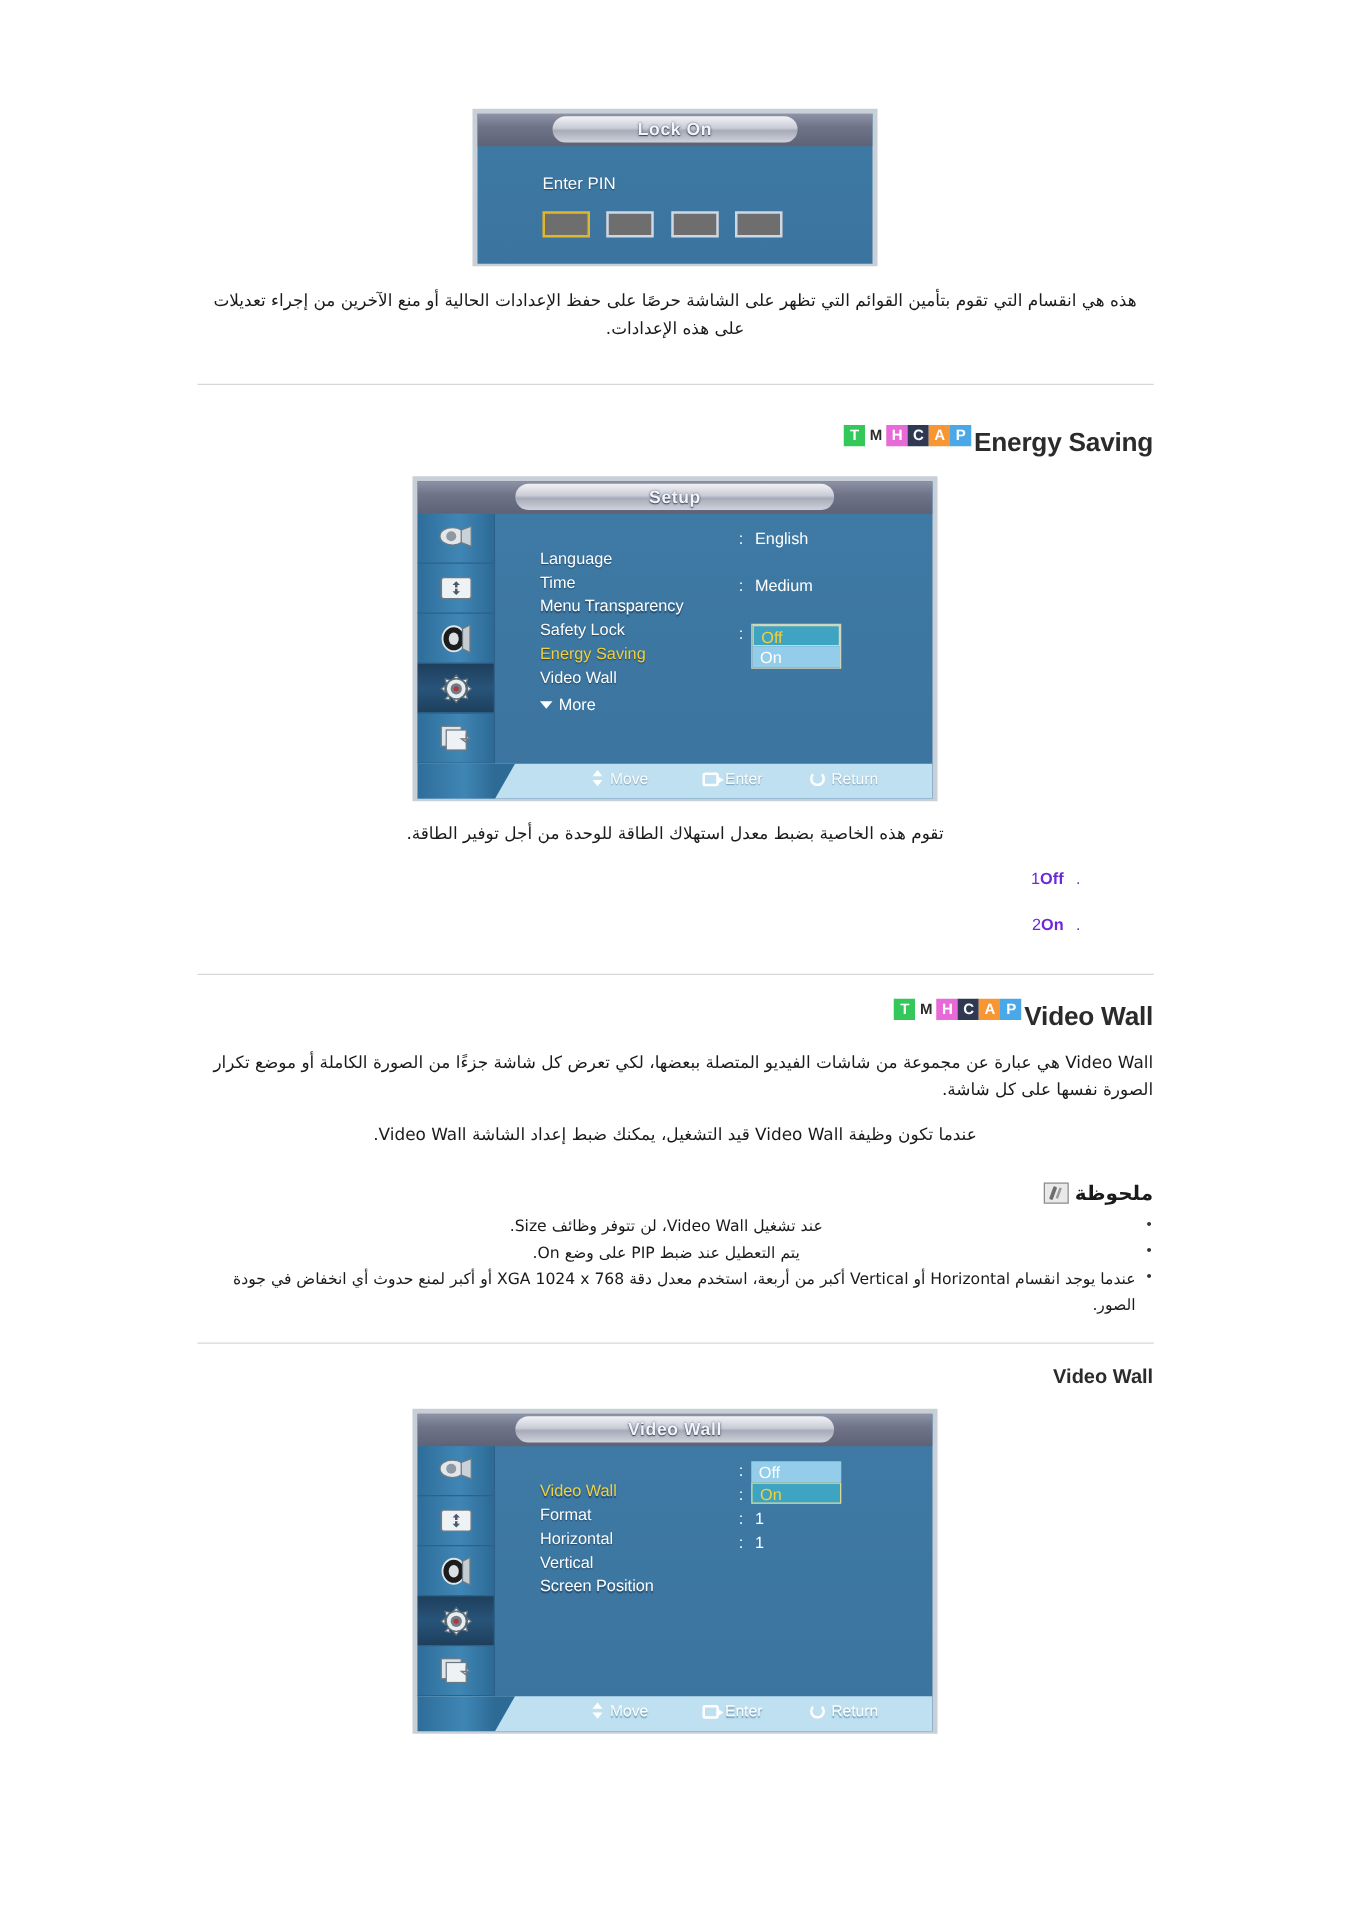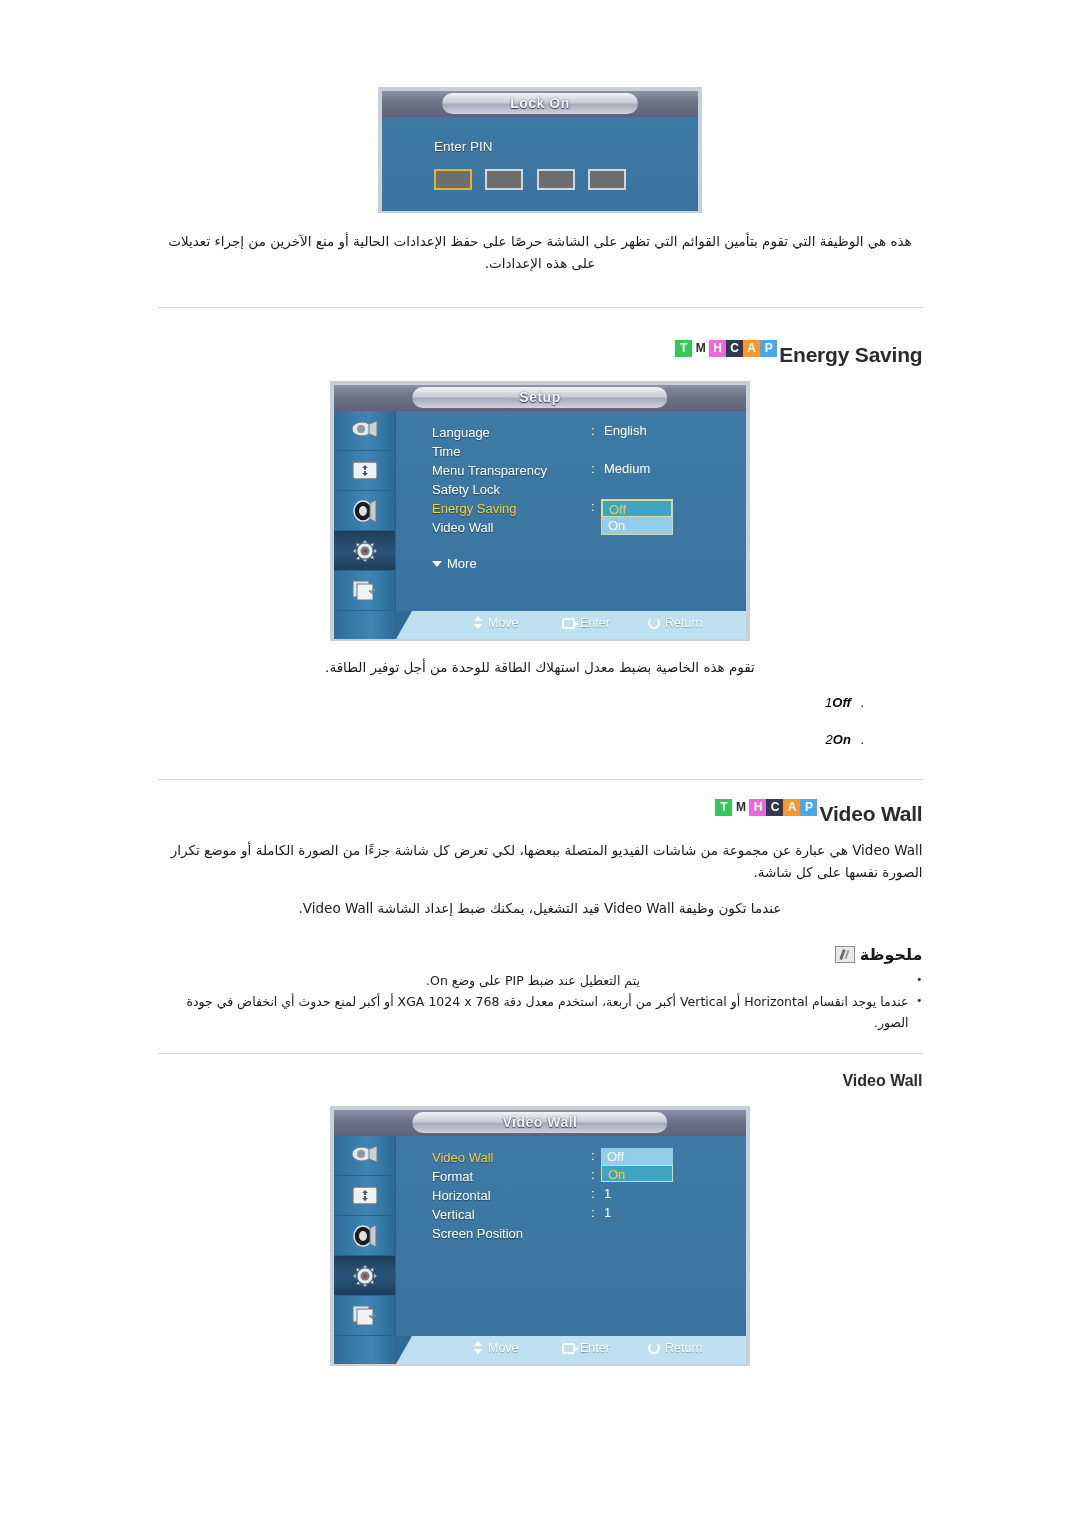--- a/index.html
+++ b/index.html
@@ -83,23 +83,22 @@
   
   .numlist {
     width: 765px;
     margin: 0 auto;
     direction: rtl;
     text-align: right;
   }
   .numlist .row {
     font-size: 13px;
     line-height: 30px;
-    color: #000000;
+    color: #6d28d9;
     padding-right: 58px;
-    font-style: italic;
   }
   .numlist .num {
     font-family: "Liberation Sans", sans-serif;
     font-weight: normal;
   }
   .numlist .val {
     font-family: "Liberation Sans", sans-serif;
     font-weight: bold;
     padding-right: 10px;
   }
@@ -229,21 +228,21 @@
   .osd-row {
     position: relative;
     height: 19px;
     font-size: 13px;
     color: #ffffff;
     white-space: nowrap;
   }
   .osd-label {
     position: absolute;
     left: 36px;
-    top: 2px;
+    top: 16px;
     text-shadow: 0 1px 1px rgba(0,20,40,.5);
   }
   .osd-label.hl { color: #f3d13a; }
   .osd-colon {
     position: absolute;
     left: 195px;
     top: 0;
   }
   .osd-value {
     position: absolute;
@@ -414,21 +413,21 @@
         <div class="fitem" style="left:40px;">
           <span class="digit-ico">0</span><span class="digit-ico">9</span><span>Enter PIN</span>
         </div>
         <div class="fitem" style="left:196px;">
           <span class="fico fico-return"></span><span>Return</span>
         </div>
       </div>
     </div>
   </div>
 
-  <div class="ar ar-center" style="margin-top:17px;">هذه هي الوظيفة التي تقوم بتأمين القوائم التي تظهر على الشاشة حرصًا على حفظ الإعدادات الحالية أو منع الآخرين من إجراء تعديلات على هذه الإعدادات.</div>
+  <div class="ar ar-center" style="margin-top:17px;">هذه هي انقسام التي تقوم بتأمين القوائم التي تظهر على الشاشة حرصًا على حفظ الإعدادات الحالية أو منع الآخرين من إجراء تعديلات على هذه الإعدادات.</div>
 
   <div class="rule" style="margin-top:33px;"></div>
 
   <div class="sec-head" style="margin-top:32px;">
     <span class="badge b-t">T</span><span class="badge b-m">M</span><span class="badge b-h">H</span><span class="badge b-c">C</span><span class="badge b-a">A</span><span class="badge b-p">P</span><span class="sec-title">Energy Saving</span>
   </div>
 
   <div class="osd" style="width:420px; margin-top:14px;">
     <div class="osd-inner">
       <div class="osd-titlebar">
@@ -560,20 +559,21 @@
   </div>
 
   <div class="ar" style="margin-top:13px;">Video Wall هي عبارة عن مجموعة من شاشات الفيديو المتصلة ببعضها، لكي تعرض كل شاشة جزءًا من الصورة الكاملة أو موضع تكرار الصورة نفسها على كل شاشة.</div>
 
   <div class="ar ar-center" style="margin-top:14px;">عندما تكون وظيفة Video Wall قيد التشغيل، يمكنك ضبط إعداد الشاشة Video Wall.</div>
 
   <div class="note-title" style="margin-top:26px;">
     <span>ملحوظة</span><span class="note-ico"></span>
   </div>
   <div class="bullets" style="margin-top:6px;">
+    <div class="bl" style="text-align:center;">عند تشغيل Video Wall، لن تتوفر وظائف Size.</div>
     <div class="bl" style="text-align:center;">يتم التعطيل عند ضبط PIP على وضع On.</div>
     <div class="bl">عندما يوجد انقسام Horizontal أو Vertical أكبر من أربعة، استخدم معدل دقة XGA 1024 x 768 أو أكبر لمنع حدوث أي انخفاض في جودة الصور.</div>
   </div>
 
   <div class="rule" style="margin-top:20px;"></div>
 
   <div class="sub-head" style="margin-top:18px;">Video Wall</div>
 
   <div class="osd" style="width:420px; margin-top:16px;">
     <div class="osd-inner">

